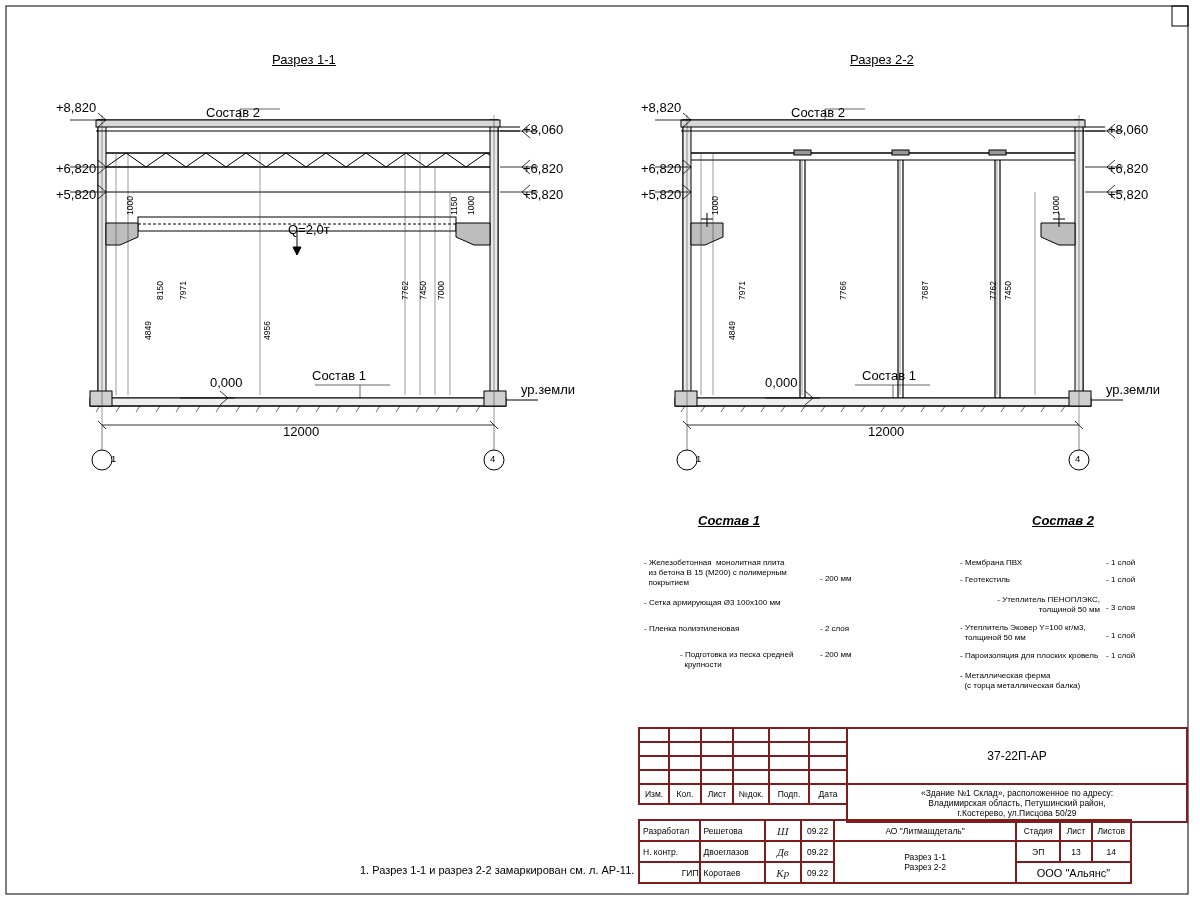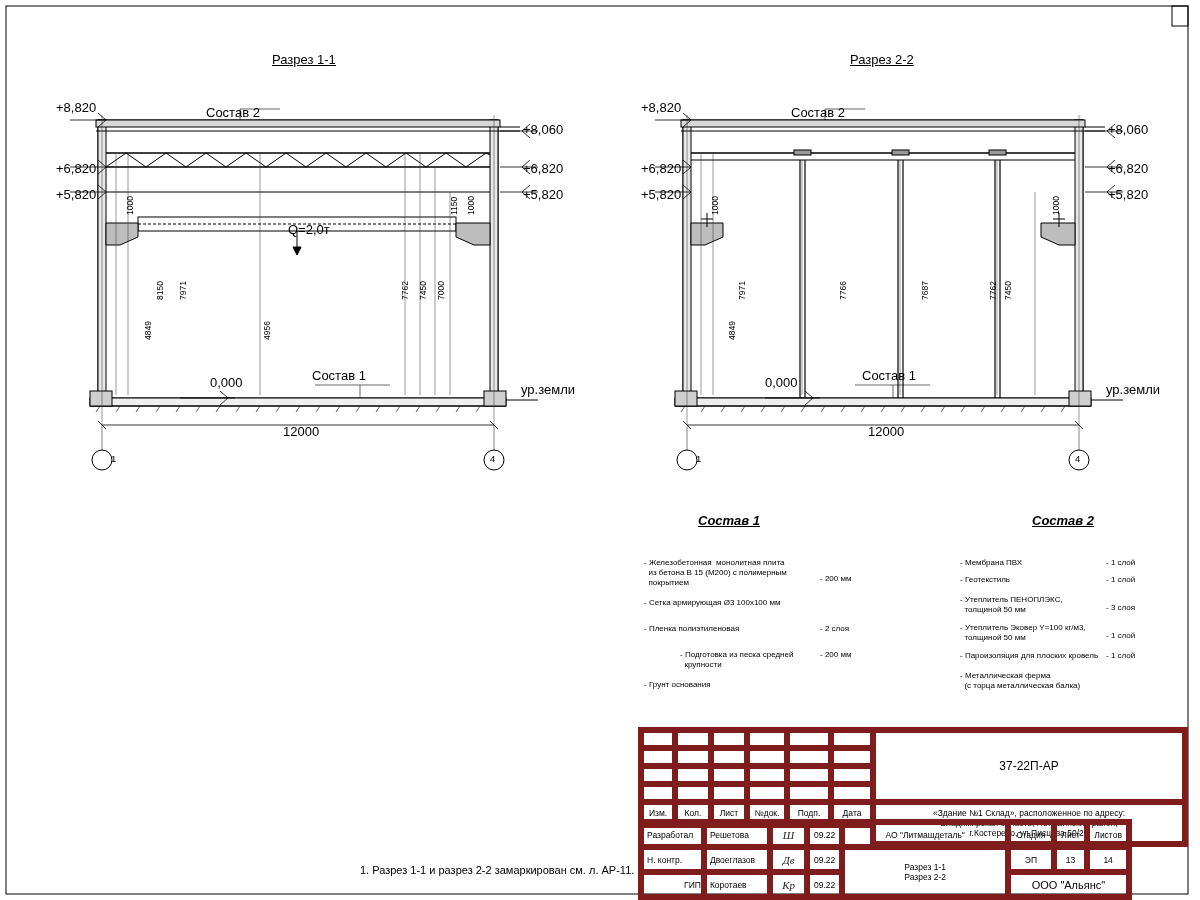--- a/index.html
+++ b/index.html
@@ -11,21 +11,21 @@
   .page{position:absolute;left:0;top:0;width:1200px;height:900px;}
   .abs{position:absolute;}
   .ttl{font-size:13px;font-weight:normal;text-decoration:underline;white-space:nowrap;}
   .lbl{font-size:9.5px;white-space:nowrap;}
   .lbl8{font-size:13px;white-space:nowrap;}
   .vert{font-size:8.5px;white-space:nowrap;transform:rotate(-90deg);transform-origin:left top;}
   .comp-title{font-size:13px;font-style:italic;font-weight:bold;text-decoration:underline;white-space:nowrap;}
   .comp-item{font-size:8px;line-height:1.25;}
   svg{display:block;}
   table.st{border-collapse:collapse;}
-  table.st td{border:6px solid #7f1d1d;padding:0;font-size:8.5px;text-align:center;vertical-align:middle;}
+  table.st td{border:2px solid #7f1d1d;padding:0;font-size:8.5px;text-align:center;vertical-align:middle;}
   .note{font-size:11px;}
   .sig{font-family:"Liberation Serif", serif;font-style:italic;font-size:11px;color:#222;}
 </style>
 </head>
 <body>
 
 <div class="page">
 
   <svg class="abs" style="left:0;top:0" width="1200" height="900">
     <rect x="6" y="6" width="1182" height="888" fill="none" stroke="#000" stroke-width="1"></rect>
@@ -318,38 +318,34 @@
     </div>
     <div class="comp-item" style="position:relative;height:26px;">
       <span style="white-space:pre;display:inline-block;width:160px;">- Пленка полиэтиленовая</span>
       <span style="position:absolute;left:176px;top:0;">- 2 слоя</span>
     </div>
     <div class="comp-item" style="position:relative;height:30px;">
       <span style="white-space:pre;display:inline-block;width:160px;margin-left:36px;">- Подготовка из песка средней
   крупности</span>
       <span style="position:absolute;left:176px;top:0;">- 200 мм</span>
     </div>
-    <div class="comp-item" style="position:relative;height:20px;">
-      <span style="white-space:pre;display:inline-block;width:160px;">- Грунт основания</span>
-      <span style="position:absolute;left:176px;top:0;"></span>
-    </div>
   </div>
 
   <div class="abs comp-title" style="left:1032px;top:513px;">Состав 2</div>
   <div class="abs" style="left:960px;top:558px;width:230px;">
     <div class="comp-item" style="position:relative;height:17px;">
       <span style="white-space:pre;display:inline-block;width:140px;">- Мембрана ПВХ</span>
       <span style="position:absolute;left:146px;top:0;">- 1 слой</span>
     </div>
     <div class="comp-item" style="position:relative;height:20px;">
       <span style="white-space:pre;display:inline-block;width:140px;">- Геотекстиль</span>
       <span style="position:absolute;left:146px;top:0;">- 1 слой</span>
     </div>
     <div class="comp-item" style="position:relative;height:28px;">
-      <span style="white-space:pre;display:inline-block;width:140px;">- Утеплитель ПЕНОПЛЭКС,
+      <span style="white-space:pre;display:inline-block;width:140px;text-align:right;">- Утеплитель ПЕНОПЛЭКС,
   толщиной 50 мм</span>
       <span style="position:absolute;left:146px;top:8px;">- 3 слоя</span>
     </div>
     <div class="comp-item" style="position:relative;height:28px;">
       <span style="white-space:pre;display:inline-block;width:140px;">- Утеплитель Эковер Y=100 кг/м3,
   толщиной 50 мм</span>
       <span style="position:absolute;left:146px;top:8px;">- 1 слой</span>
     </div>
     <div class="comp-item" style="position:relative;height:20px;">
       <span style="white-space:pre;display:inline-block;width:140px;">- Пароизоляция для плоских кровель</span>

